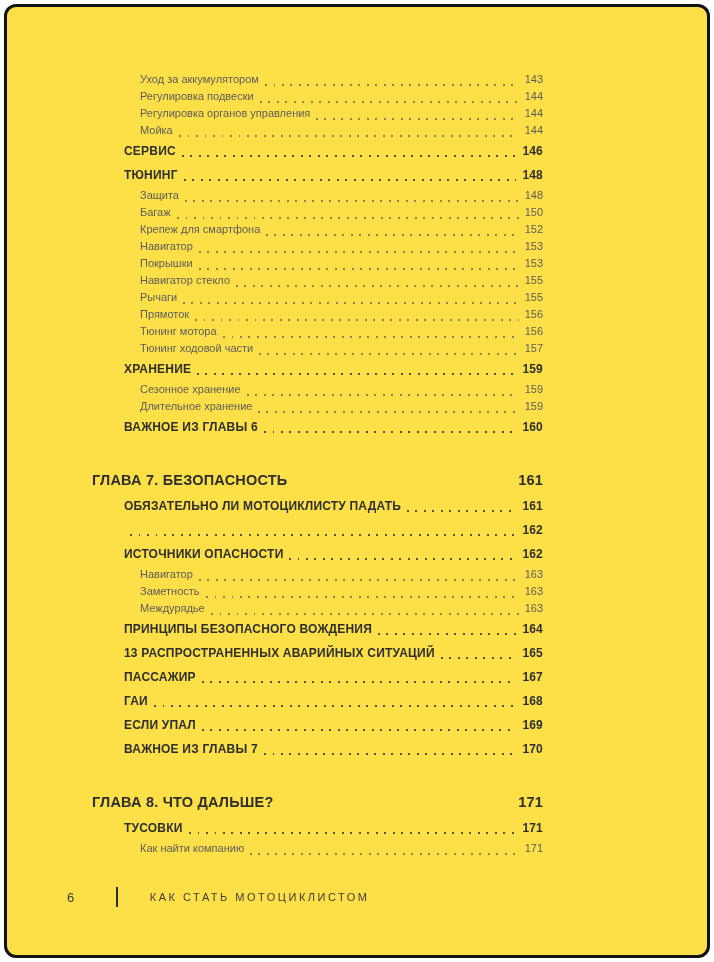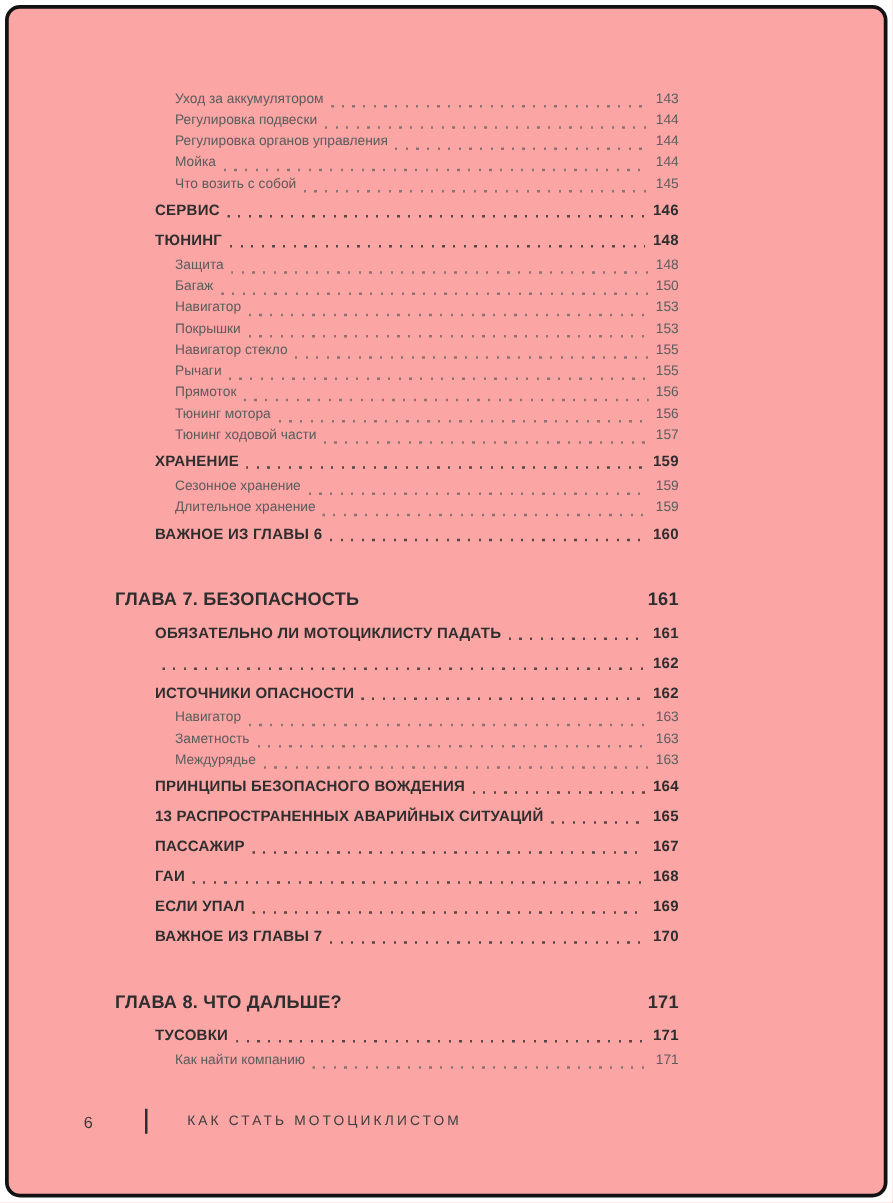--- a/index.html
+++ b/index.html
@@ -4,21 +4,21 @@
 <style>
   html,body{margin:0;padding:0;background:#ffffff;}
   body{
     width:714px;height:962px;position:relative;overflow:hidden;
     font-family:"Liberation Sans",sans-serif;
   }
   .page{
     position:absolute;inset:4px;
     border:3px solid var(--border-color,#121212);
     border-radius:12px;
-    background:#fca5a5;
+    background:#fde047;
     overflow:hidden;
   }
   .toc{
     display:flex;flex-direction:column;
     padding:64px 164px 0 85px;
   }
   .row{display:flex;align-items:baseline;}
   .row .label{white-space:nowrap;}
   .row .pagenum{white-space:nowrap;}
   .row.sub{
@@ -80,44 +80,44 @@
       <div class="row sub">
         <span class="label">Регулировка органов управления</span>
         <span class="dots"></span>
         <span class="pagenum">144</span>
       </div>
       <div class="row sub">
         <span class="label">Мойка</span>
         <span class="dots"></span>
         <span class="pagenum">144</span>
       </div>
-      <div class="row sub">
-        <span class="label">Что возить с собой</span>
-        <span class="dots"></span>
-        <span class="pagenum">145</span>
-      </div>
       <div class="row section">
         <span class="label">СЕРВИС</span>
         <span class="dots"></span>
         <span class="pagenum">146</span>
       </div>
       <div class="row section">
         <span class="label">ТЮНИНГ</span>
         <span class="dots"></span>
         <span class="pagenum">148</span>
       </div>
       <div class="row sub">
         <span class="label">Защита</span>
         <span class="dots"></span>
         <span class="pagenum">148</span>
       </div>
       <div class="row sub">
         <span class="label">Багаж</span>
         <span class="dots"></span>
         <span class="pagenum">150</span>
+      </div>
+      <div class="row sub">
+        <span class="label">Крепеж для смартфона</span>
+        <span class="dots"></span>
+        <span class="pagenum">152</span>
       </div>
       <div class="row sub">
         <span class="label">Навигатор</span>
         <span class="dots"></span>
         <span class="pagenum">153</span>
       </div>
       <div class="row sub">
         <span class="label">Покрышки</span>
         <span class="dots"></span>
         <span class="pagenum">153</span>

